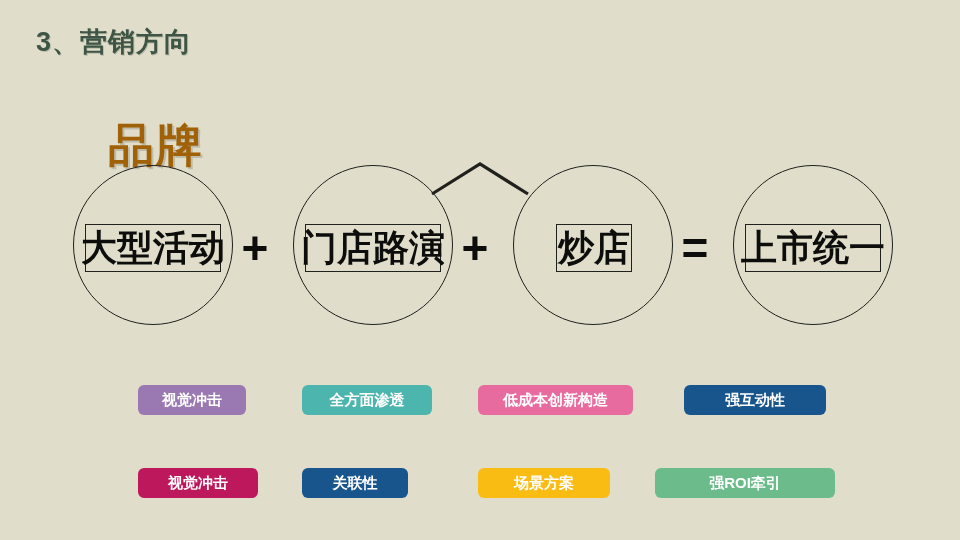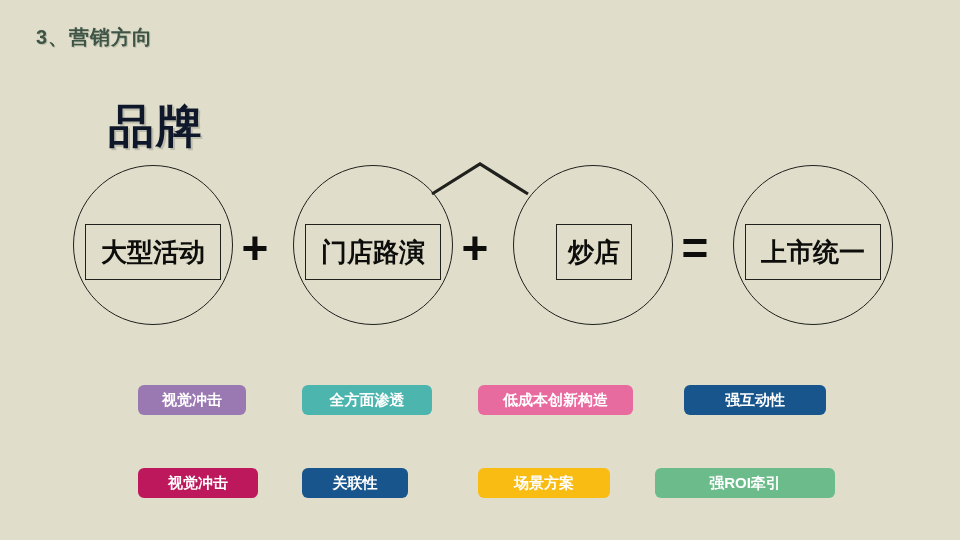--- a/index.html
+++ b/index.html
@@ -7,51 +7,52 @@
     width:960px;height:540px;overflow:hidden;
     background:#e0decb;
     font-family:"Liberation Sans","DejaVu Sans",sans-serif;
     position:relative;
   }
   #slide{position:absolute;left:0;top:0;width:960px;height:540px;}
 
   
   .slide-title{
     position:absolute;left:36px;top:24px;
-    font-size:20px;font-weight:bold;letter-spacing:1px;
+    font-size:27px;font-weight:bold;letter-spacing:1px;
     color:#3e5445;white-space:nowrap;
     text-shadow:1px 1px 0 rgba(120,125,110,.35);
   }
 
   
   .cat-head{
     position:absolute;
-    font-size:46px;font-weight:bold;color:#0f172a;
+    font-size:46px;font-weight:bold;color:#a16207;
     white-space:nowrap;letter-spacing:2px;
     text-shadow:2px 2px 0 rgba(125,130,115,.35);
+    margin-top:19px;
   }
   #cat-brand{left:108px;top:96px;}
   #cat-promo{left:433px;top:96px;}
 
   
   .circle{
     position:absolute;width:160px;height:160px;border-radius:50%;
     border:1.6px solid #20201c;box-sizing:border-box;top:165px;
   }
   #circle-1{left:73px;}
   #circle-2{left:293px;}
   #circle-3{left:513px;}
   #circle-4{left:733px;}
 
   .node-label{
-    position:absolute;top:224px;height:56px;
+    position:absolute;top:224px;height:48px;
     border:1.6px solid #20201c;box-sizing:border-box;
     background:transparent;
     display:flex;align-items:center;justify-content:center;
-    font-size:26px;font-weight:bold;color:#0d0d0b;
+    font-size:36px;font-weight:bold;color:#0d0d0b;
     letter-spacing:0px;white-space:nowrap;
   }
   #label-1{left:85px;width:136px;}
   #label-2{left:305px;width:136px;}
   #label-3{left:556px;width:76px;}
   #label-4{left:745px;width:136px;}
 
   .op{
     position:absolute;top:224px;height:48px;width:44px;
     display:flex;align-items:center;justify-content:center;

